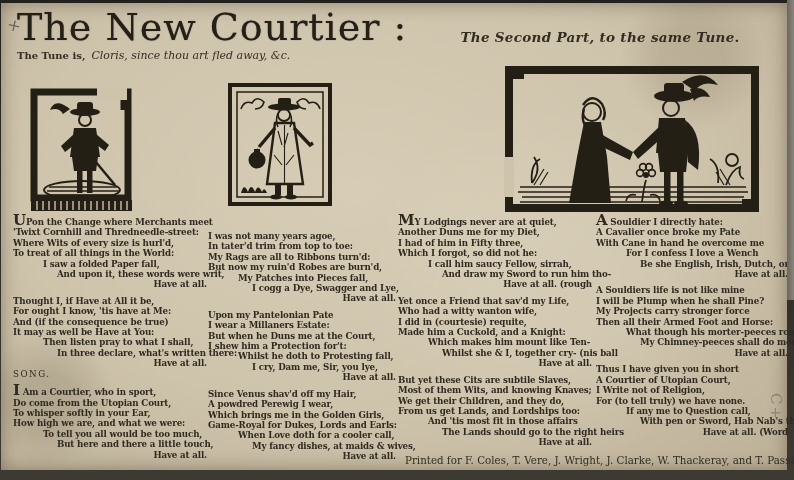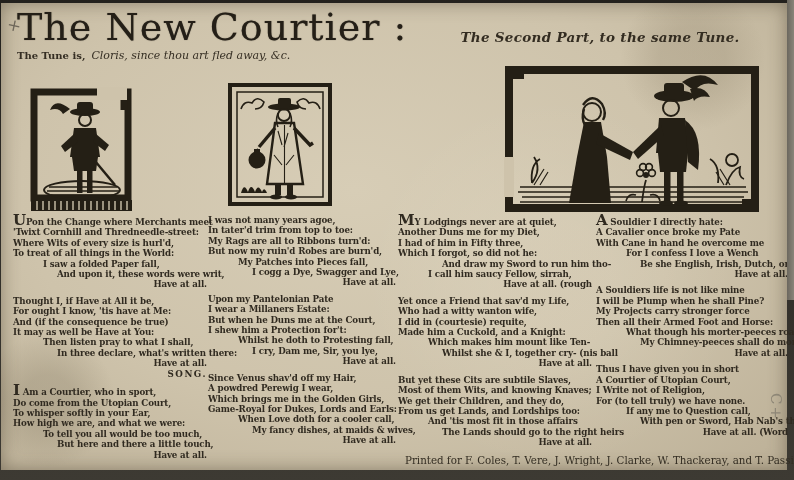--- a/index.html
+++ b/index.html
@@ -35,30 +35,30 @@
 
   
   .cut{position:absolute;}
   .cut-left{left:28px;top:84px;}
   .cut-mid{left:227px;top:80px;}
   .cut-right{left:503px;top:62px;}
 
   
   .col{position:absolute;top:212px;}
   .col-1{left:12px;width:194px;}
-  .col-2{left:207px;width:188px;}
+  .col-2{left:207px;width:188px;margin-top:16px;}
   .col-3{left:397px;width:194px;}
   .col-4{left:595px;width:192px;}
   .stanza{margin-bottom:6px;}
   .line{font-size:8.7px;line-height:10.4px;font-weight:700;
      letter-spacing:-.15px;color:#302a20;white-space:nowrap;}
   .ind1{padding-left:30px;}
   .ind2{padding-left:44px;}
   .refrain{text-align:right;padding-left:0;}
-  .songlbl{text-align:right;font-weight:700;letter-spacing:1.5px;padding-left:0;}
+  .songlbl{text-align:left;font-weight:400;letter-spacing:1.5px;padding-left:0;}
   .dropline::first-letter{font-size:15px;font-weight:700;}
 
   .imprint{position:absolute;left:404px;bottom:4px;width:384px;text-align:center;
      font-size:10.3px;font-weight:400;color:#332d22;white-space:nowrap;}
 
   svg .ink{stroke:#241f15;fill:none;}
   svg .fill{fill:#241f15;stroke:none;}
 </style>
 </head>
 <body>
@@ -225,22 +225,22 @@
           <div class="line ind2">My fancy dishes, at maids &amp; wives,</div>
           <div class="line refrain">Have at all.</div>
         </div>
       </div>
     <div class="col col-3">
         <div class="stanza">
           <div class="line dropline">MY Lodgings never are at quiet,</div>
           <div class="line">Another Duns me for my Diet,</div>
           <div class="line">I had of him in Fifty three,</div>
           <div class="line">Which I forgot, so did not he:</div>
+          <div class="line ind1">I call him saucy Fellow, sirrah,</div>
           <div class="line ind2">And draw my Sword to run him tho-</div>
-          <div class="line ind1">I call him saucy Fellow, sirrah,</div>
           <div class="line refrain">Have at all.      (rough</div>
         </div>
         <div class="stanza">
           <div class="line">Yet once a Friend that sav'd my Life,</div>
           <div class="line">Who had a witty wanton wife,</div>
           <div class="line">I did in (courtesie) requite,</div>
           <div class="line">Made him a Cuckold, and a Knight:</div>
           <div class="line ind1">Which makes him mount like Ten-</div>
           <div class="line ind2">Whilst she &amp; I, together cry- (nis ball</div>
           <div class="line refrain">Have at all.</div>

